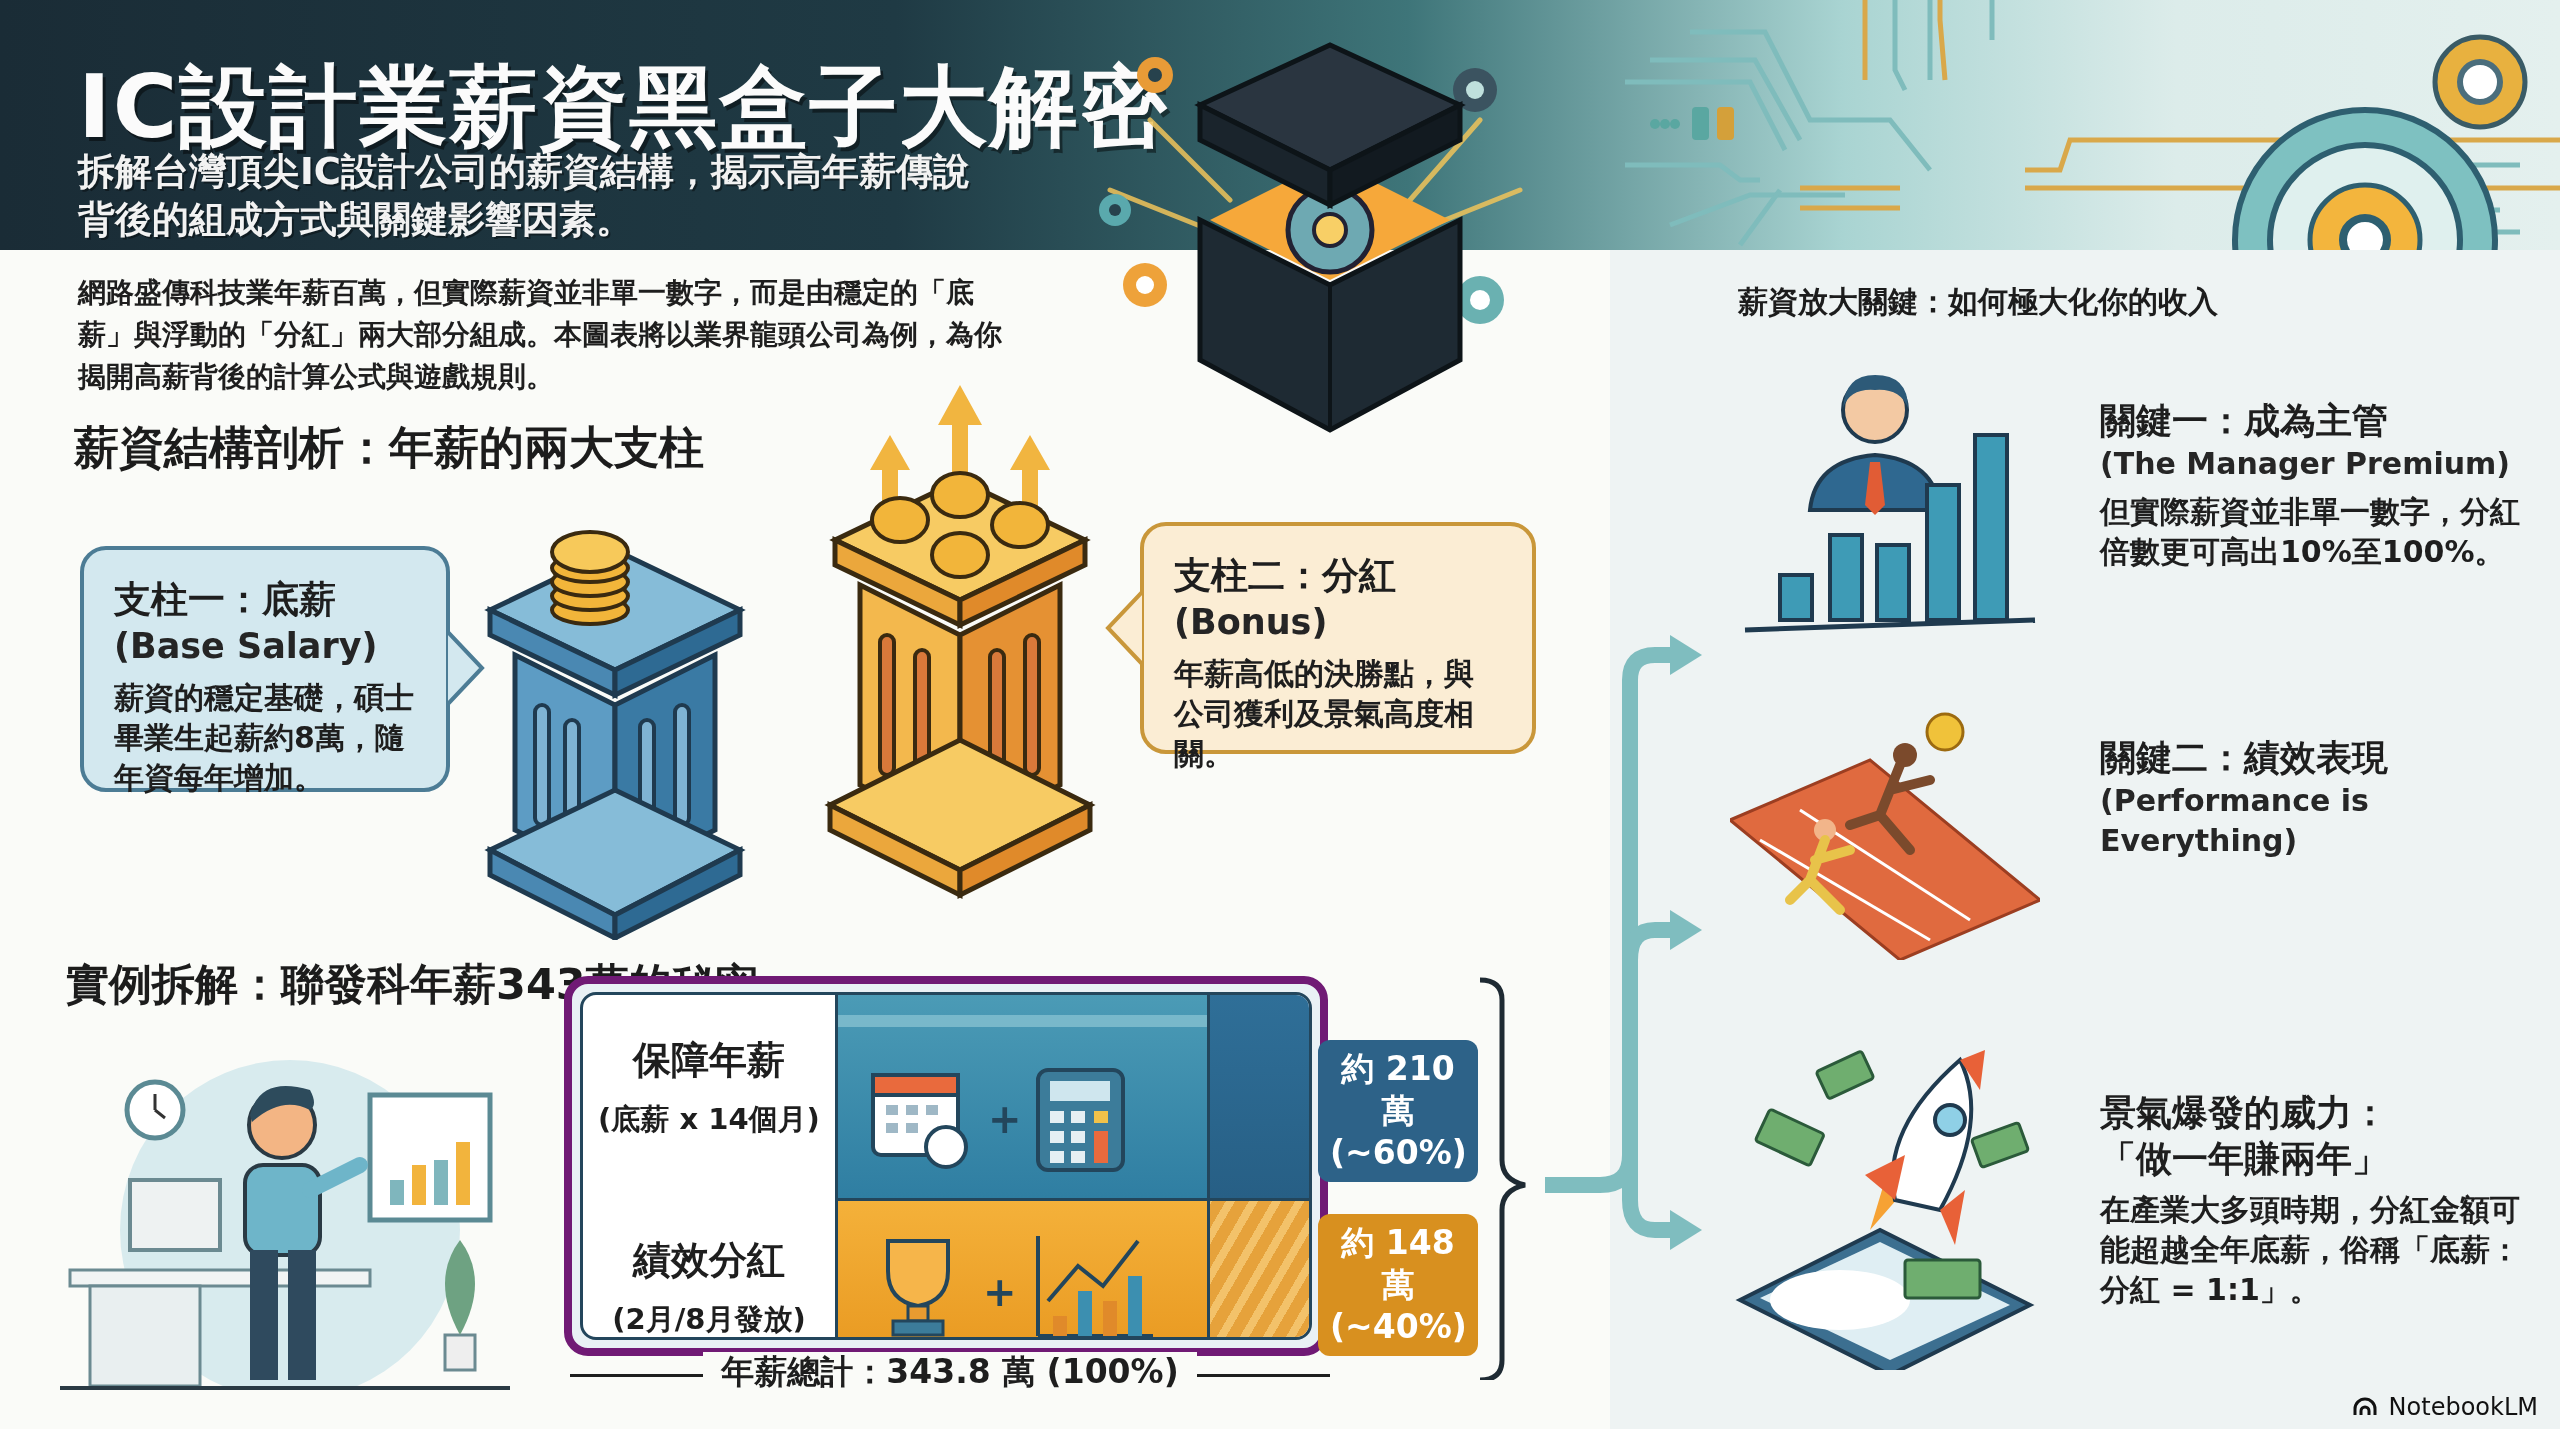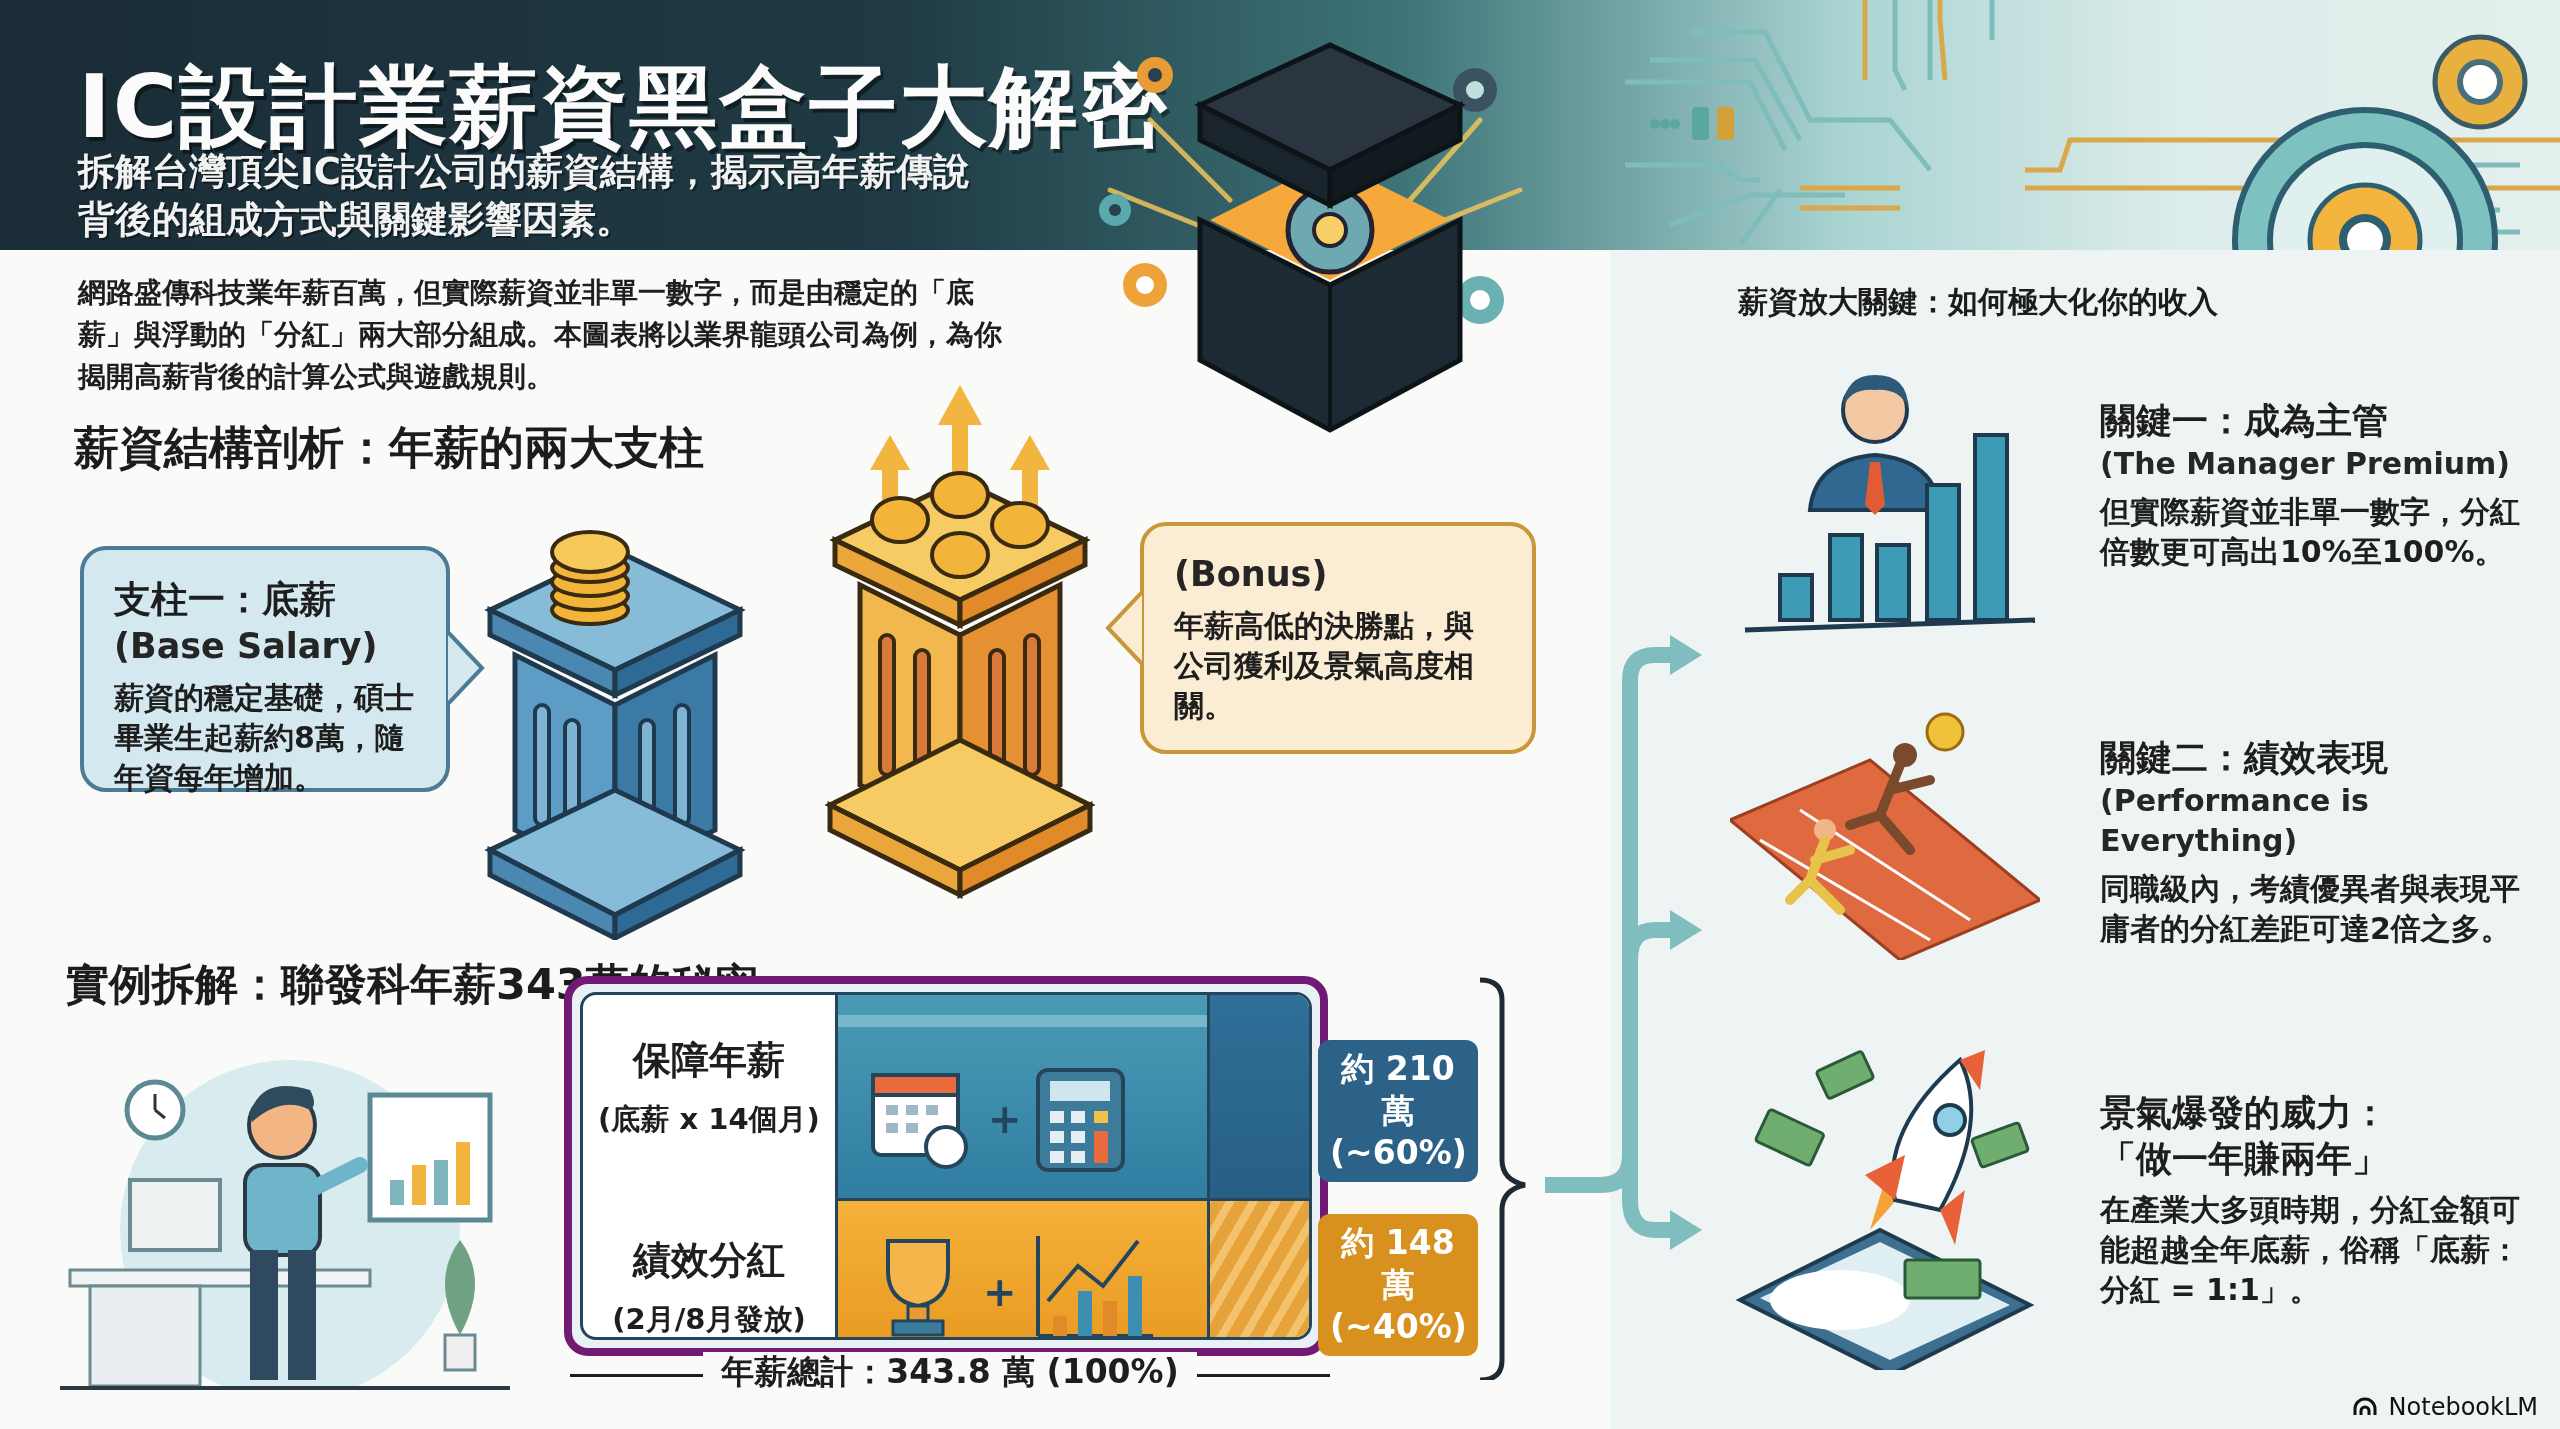--- a/index.html
+++ b/index.html
@@ -150,20 +150,21 @@
 <div class="abs callout c1">
   <div class="h">支柱一：底薪</div>
   <div class="en">(Base Salary)</div>
   <div class="b">薪資的穩定基礎，碩士畢業生起薪約8萬，隨年資每年增加。</div>
 </div>
 <svg class="abs" style="left:446px;top:630px" width="40" height="80">
   <polygon points="0,0 36,38 0,76" fill="#d3e8ef" stroke="#4c7c95" stroke-width="4"></polygon>
 </svg>
 
 <div class="abs callout c2">
+  <div class="h">支柱二：分紅</div>
   <div class="en">(Bonus)</div>
   <div class="b">年薪高低的決勝點，與公司獲利及景氣高度相關。</div>
 </div>
 <svg class="abs" style="left:1104px;top:590px" width="40" height="80">
   <polygon points="40,0 4,38 40,76" fill="#fbedd4" stroke="#c9973a" stroke-width="4"></polygon>
 </svg>
 
 <svg class="abs" style="left:480px;top:520px" width="270" height="420">
   <polygon points="10,90 135,30 260,90 135,150" fill="#86bcd8" stroke="#1f3a4f" stroke-width="5"></polygon>
   <polygon points="10,90 135,150 135,175 10,115" fill="#4a88b2" stroke="#1f3a4f" stroke-width="5"></polygon>
@@ -349,21 +350,20 @@
   <line x1="70" y1="110" x2="240" y2="220" stroke="#fff" stroke-width="3"></line>
   <circle cx="215" cy="32" r="18" fill="#f0c23a" stroke="#9c6a10" stroke-width="3"></circle>
   <circle cx="175" cy="55" r="12" fill="#7b4a2c"></circle>
   <path d="M170 65 L150 115 L120 125 M160 90 L200 80 M150 115 L180 150" stroke="#7b4a2c" stroke-width="10" stroke-linecap="round" fill="none"></path>
   <circle cx="95" cy="130" r="11" fill="#f2b58a"></circle>
   <path d="M95 140 L80 180 L60 200 M85 160 L120 150 M80 180 L110 210" stroke="#e8c34a" stroke-width="10" stroke-linecap="round" fill="none"></path>
 </svg>
 <div class="abs key" style="top:735px">
   <div class="h">關鍵二：績效表現</div>
   <div class="en">(Performance is Everything)</div>
-  <div class="b">同職級內，考績優異者與表現平庸者的分紅差距可達2倍之多。</div>
 </div>
 
 <svg class="abs" style="left:1730px;top:1030px" width="310" height="340">
   <polygon points="10,270 150,200 300,275 160,345" fill="#3c6f90" stroke="#1f3a4f" stroke-width="4"></polygon>
   <polygon points="30,268 150,212 280,275 160,330" fill="#dfeef3"></polygon>
   <ellipse cx="110" cy="270" rx="70" ry="30" fill="#fff"></ellipse>
   <g fill="#6fae6f" stroke="#2b5a3a" stroke-width="3">
     <rect x="175" y="230" width="75" height="38" rx="3"></rect>
     <rect x="30" y="90" width="60" height="35" rx="3" transform="rotate(25 60 107)"></rect>
     <rect x="90" y="30" width="50" height="30" rx="3" transform="rotate(-25 115 45)"></rect>

